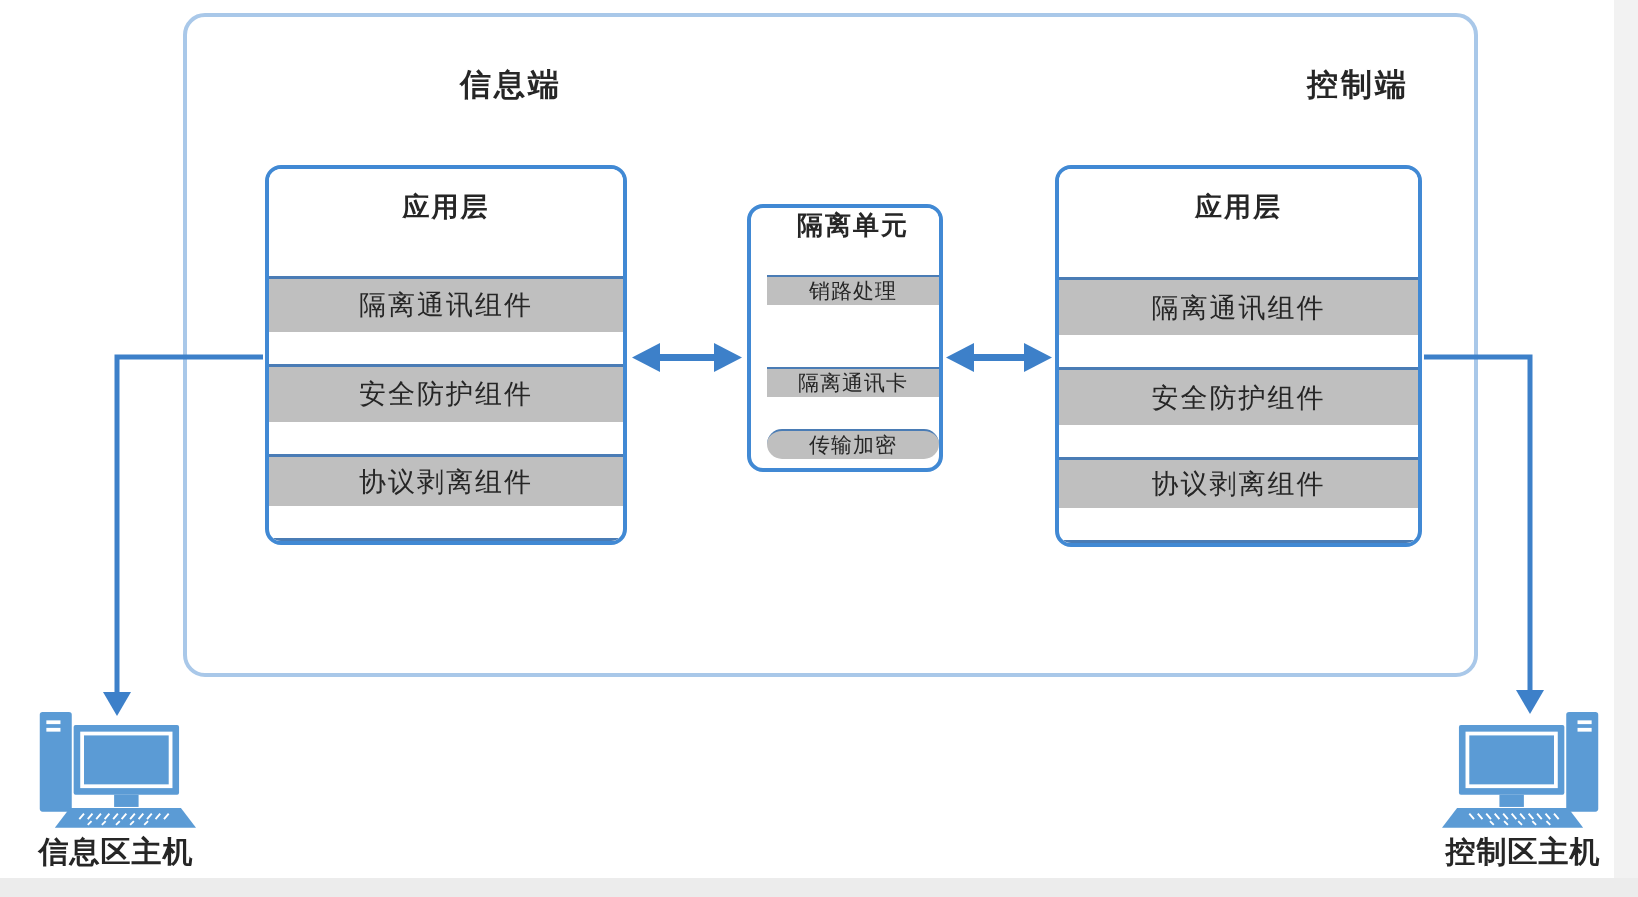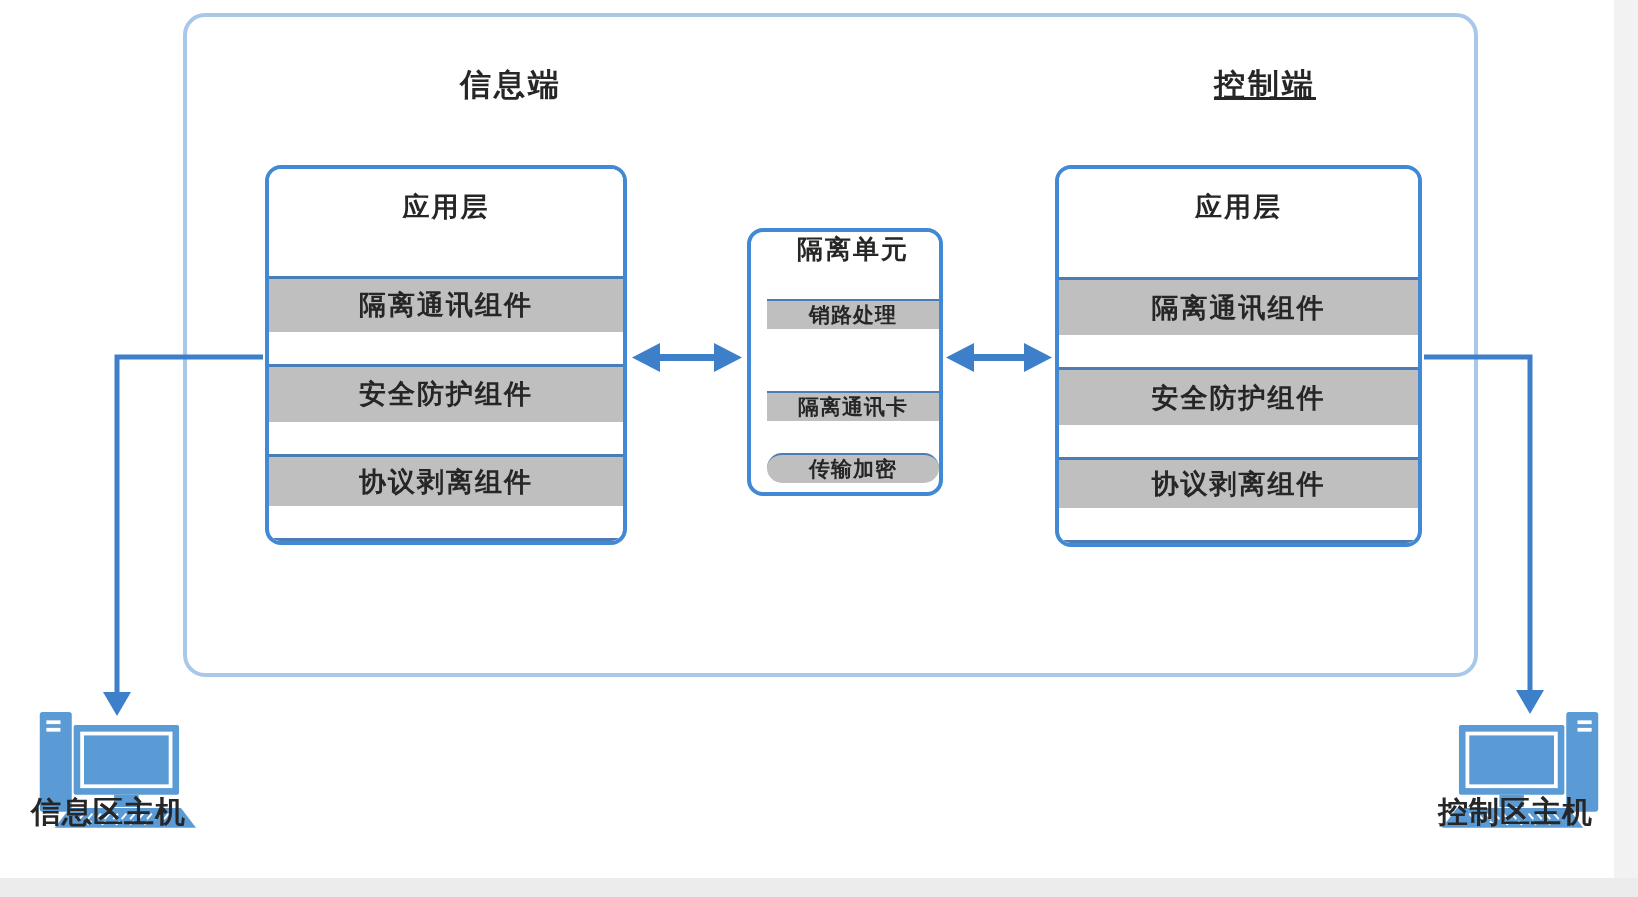--- a/index.html
+++ b/index.html
@@ -17,50 +17,50 @@
     border-radius:22px;
     box-sizing:border-box;
     background:transparent;
   }
   .side-label{
     position:absolute;top:64px;width:240px;
     text-align:right;
     font-size:31px;font-weight:bold;letter-spacing:3px;
   }
   .side-label.info{left:322px;}
-  .side-label.control{left:1076px;text-decoration:underline;}
+  .side-label.control{left:1169px;}
 
   .stack{
     position:absolute;
     border:4px solid var(--box-border,#4189D4);
     border-radius:16px;
     box-sizing:border-box;
     background:#ffffff;
     overflow:hidden;
     display:flex;flex-direction:column;gap:32px;
   }
   .stack.left{left:265px;top:165px;width:362px;height:380px;}
-  .stack.middle{left:747px;top:228px;width:196px;height:268px;padding-left:16px;}
+  .stack.middle{left:747px;top:204px;width:196px;height:268px;padding-left:16px;}
   .stack.right{left:1055px;top:165px;width:367px;height:382px;}
 
   .stack-title{
     display:flex;align-items:center;justify-content:center;
     font-size:27px;font-weight:bold;letter-spacing:2px;
     background:#ffffff;
   }
   .stack.left .stack-title{height:100px;}
   .stack.right .stack-title{height:100px;}
   .stack.middle .stack-title{height:72px;font-size:26px;}
 
   .stack-row{
     display:flex;align-items:center;justify-content:center;
     background:var(--gray-fill,#BFBFBF);
     border-top:3px solid var(--divider,#4A7CB5);
     box-sizing:border-box;
-    font-size:27px;font-weight:bold;letter-spacing:2px;
+    font-size:27px;font-weight:normal;letter-spacing:2px;
   }
   .stack.left .row-0{height:73px;}
   .stack.left .row-1{height:77px;}
   .stack.left .row-2{height:68px;}
   .stack.right .row-0{height:75px;}
   .stack.right .row-1{height:75px;}
   .stack.right .row-2{height:66px;}
   .stack.middle .stack-row{
     border-top-width:2px;
     font-size:21px;letter-spacing:1px;
@@ -80,21 +80,22 @@
     position:absolute;left:0;top:0;width:1638px;height:897px;
     pointer-events:none;
   }
   .computer{
     position:absolute;width:160px;height:132px;
   }
   .computer.left{left:36px;top:700px;}
   .computer.right{left:1442px;top:700px;}
 
   .host-label{
-    position:absolute;top:792px;width:170px;
+    position:absolute;top:832px;width:170px;
+    text-align:center;
     font-size:30px;font-weight:bold;letter-spacing:1px;
   }
   .host-label.info{left:31px;}
   .host-label.control{left:1438px;}
 
   .bottom-strip{
     position:absolute;left:0;top:878px;width:1638px;height:19px;
     background:var(--strip,#ECECEC);
   }
   .right-strip{

